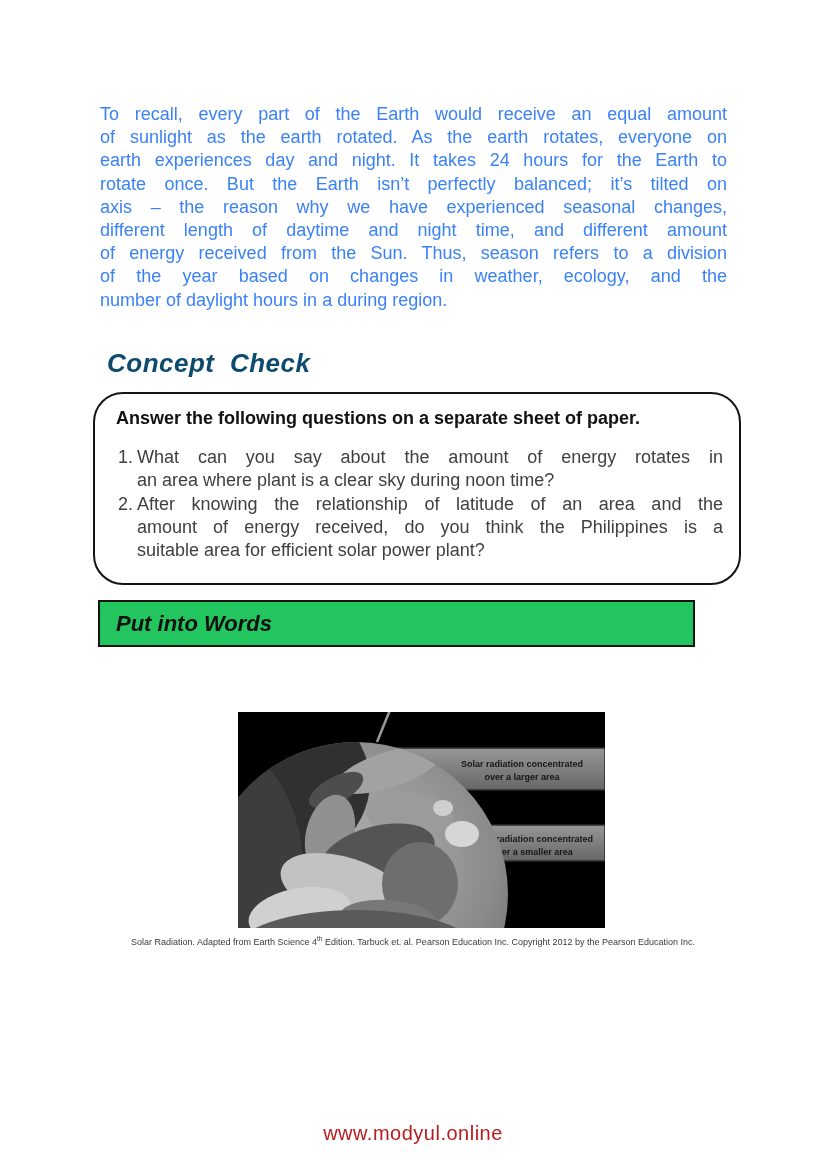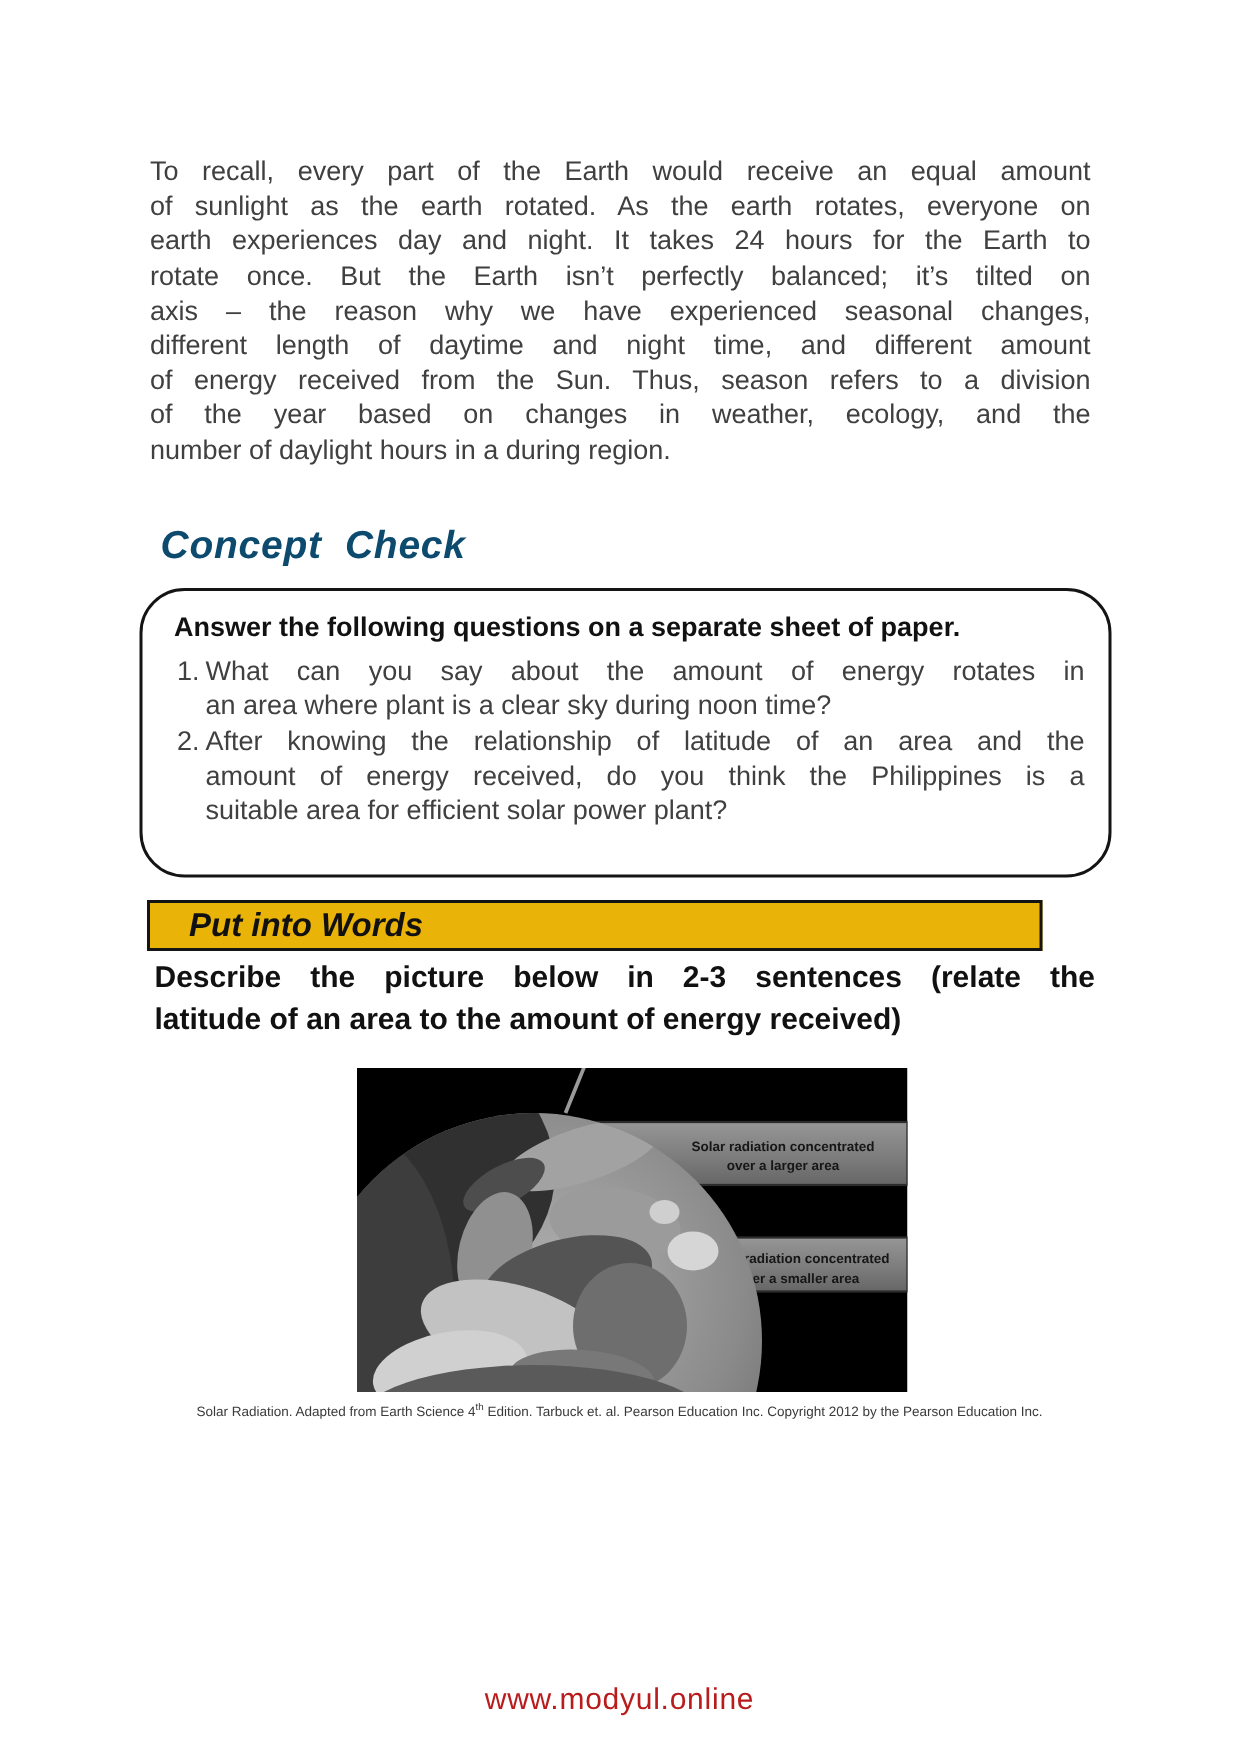--- a/index.html
+++ b/index.html
@@ -18,21 +18,21 @@
   
   .ln { white-space: normal; }
   .jl { text-align: justify; text-align-last: justify; }
 
   .intro {
     position: absolute;
     left: 100px; top: 103px;
     width: 627px;
     font-size: 18px;
     line-height: 23.2px;
-    color: #404040;
+    color: #3b82f6;
   }
 
   .cc-title {
     position: absolute;
     left: 107px; top: 348px;
     font-size: 26px;
     font-weight: bold;
     font-style: italic;
     letter-spacing: 0.5px;
     color: #0c4a6e;
@@ -46,44 +46,44 @@
     border: 2px solid #141414;
     border-radius: 30px;
     padding: 13px 16px 0 21px;
     background: #ffffff;
   }
   .cc-instruction {
     font-size: 18px;
     font-weight: bold;
     color: #111111;
     line-height: 23px;
-    margin-bottom: 6px;
+    margin-bottom: 16px;
   }
   .question {
     position: relative;
     padding-left: 21px;
     font-size: 18px;
     line-height: 23.3px;
     color: #404040;
     list-style: none;
   }
   .qnum {
     position: absolute;
     left: 2px; top: 0;
   }
 
   .piw-box {
     position: absolute;
     left: 98px; top: 600px;
-    width: 597px; height: 34px;
+    width: 597px; height: 47px;
     border: 2px solid #141414;
     display: flex;
     align-items: center;
-    padding-left: 26px;
-    background: #eab308;
+    padding-left: 16px;
+    background: #22c55e;
   }
   .piw-title {
     font-size: 22px;
     font-weight: bold;
     font-style: italic;
     color: #111111;
   }
 
   .describe {
     position: absolute;
@@ -171,24 +171,20 @@
         <div class="ln jl">amount of energy received, do you think the Philippines is a</div>
         <div class="ln">suitable area for efficient solar power plant?</div>
       </div>
     </div>
   </div>
 
   <div class="piw-box">
     <span class="piw-title">Put into Words</span>
   </div>
 
-  <div class="describe">
-    <div class="ln jl">Describe the picture below in 2-3 sentences (relate the</div>
-    <div class="ln">latitude of an area to the amount of energy received)</div>
-  </div>
 
   <div class="figure">
     <svg viewBox="0 0 367 216" xmlns="http://www.w3.org/2000/svg">
       <defs>
         <radialGradient id="earthGrad" cx="0.55" cy="0.38" r="0.75">
           <stop offset="0%" stop-color="#b0b0b0"></stop>
           <stop offset="55%" stop-color="#8a8a8a"></stop>
           <stop offset="100%" stop-color="#5c5c5c"></stop>
         </radialGradient>
         <linearGradient id="bandGrad" x1="0" y1="0" x2="0" y2="1">

